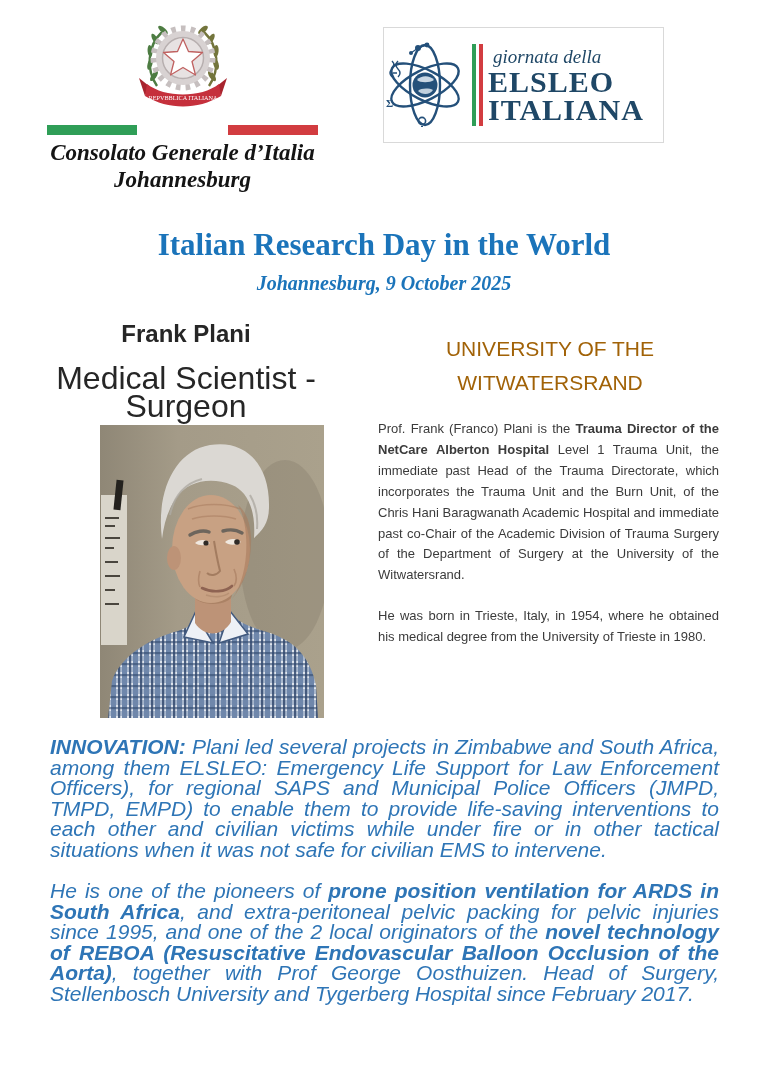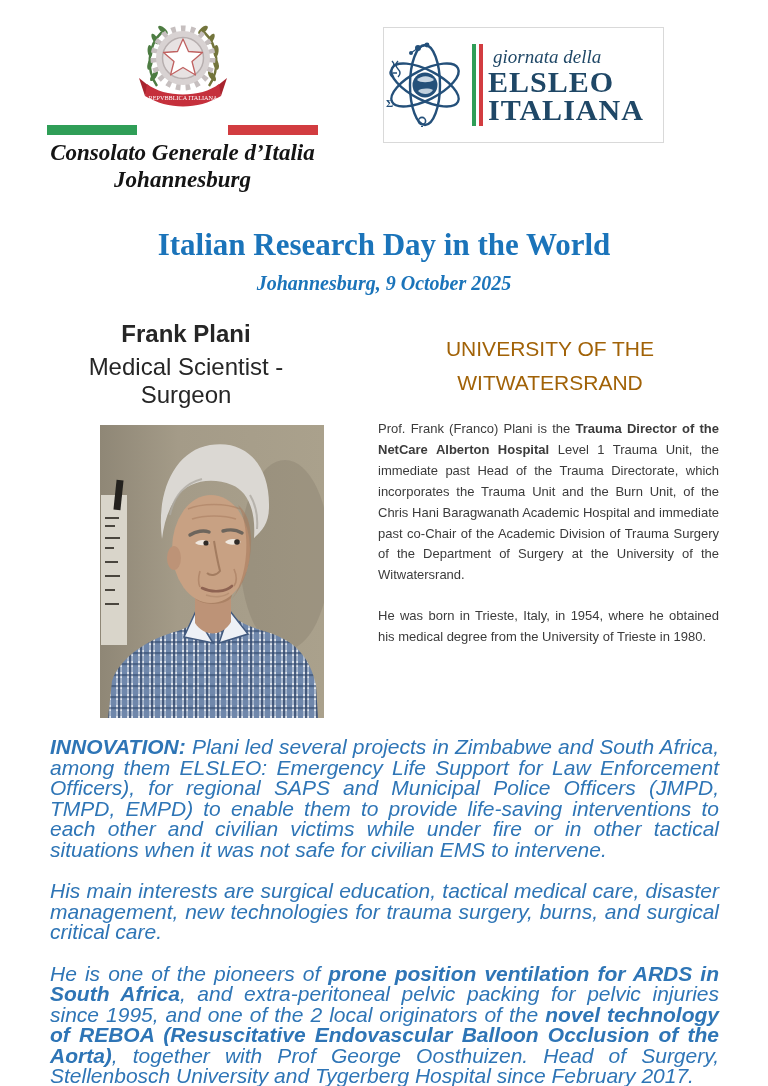--- a/index.html
+++ b/index.html
@@ -30,21 +30,21 @@
   
   .title{position:absolute;top:227px;left:0;width:768px;text-align:center;margin:0;
          font-family:"Liberation Serif",serif;font-weight:bold;font-size:31px;color:#1b74ba;}
   .subtitle{position:absolute;top:272px;left:0;width:768px;text-align:center;margin:0;
             font-family:"Liberation Serif",serif;font-weight:bold;font-style:italic;
             font-size:20px;color:#1b74ba;}
 
   
   .person{position:absolute;left:42px;top:320px;width:288px;text-align:center;color:#262626;}
   .person-name{font-weight:bold;font-size:24px;line-height:28px;}
-  .person-role{font-size:24px;line-height:28px;margin-top:5px;}
+  .person-role{font-size:32px;line-height:28px;margin-top:16px;}
   .affiliation{position:absolute;left:424px;top:332px;width:252px;text-align:center;
                font-size:21px;line-height:34px;color:#a16207;}
 
   
   .photo{position:absolute;left:100px;top:425px;width:224px;height:293px;}
   .bio-text{position:absolute;left:378px;top:419px;width:341px;
             font-size:13px;line-height:20.9px;color:#3b3b3b;text-align:justify;}
   .bio-text p{margin:0 0 20px 0;}
 
   
@@ -217,17 +217,16 @@
     </svg>
   </div>
 
   <div class="bio-text">
     <p><span>Prof. Frank (Franco) Plani is the </span><span class="b">Trauma Director of the NetCare Alberton Hospital</span><span> Level 1 Trauma Unit, the immediate past Head of the Trauma Directorate, which incorporates the Trauma Unit and the Burn Unit, of the Chris Hani Baragwanath Academic Hospital and immediate past co-Chair of the Academic Division of Trauma Surgery of the Department of Surgery at the University of the Witwatersrand.</span></p>
     <p>He was born in Trieste, Italy, in 1954, where he obtained his medical degree from the University of Trieste in 1980.</p>
   </div>
 
   <div class="highlights">
     <p><span class="b">INNOVATION:</span><span> Plani led several projects in Zimbabwe and South Africa, among them ELSLEO: Emergency Life Support for Law Enforcement Officers), for regional SAPS and Municipal Police Officers (JMPD, TMPD, EMPD) to enable them to provide life-saving interventions to each other and civilian victims while under fire or in other tactical situations when it was not safe for civilian EMS to intervene.</span></p>
-    <p>His main interests are surgical education, tactical medical care, disaster management, new technologies for trauma surgery, burns, and surgical critical care.</p>
     <p><span>He is one of the pioneers of </span><span class="b">prone position ventilation for ARDS in South Africa</span><span>, and extra-peritoneal pelvic packing for pelvic injuries since 1995, and one of the 2 local originators of the </span><span class="b">novel technology of REBOA (Resuscitative Endovascular Balloon Occlusion of the Aorta)</span><span>, together with Prof George Oosthuizen. Head of Surgery, Stellenbosch University and Tygerberg Hospital since February 2017.</span></p>
   </div>
 
 </div>
 
 </body></html>

